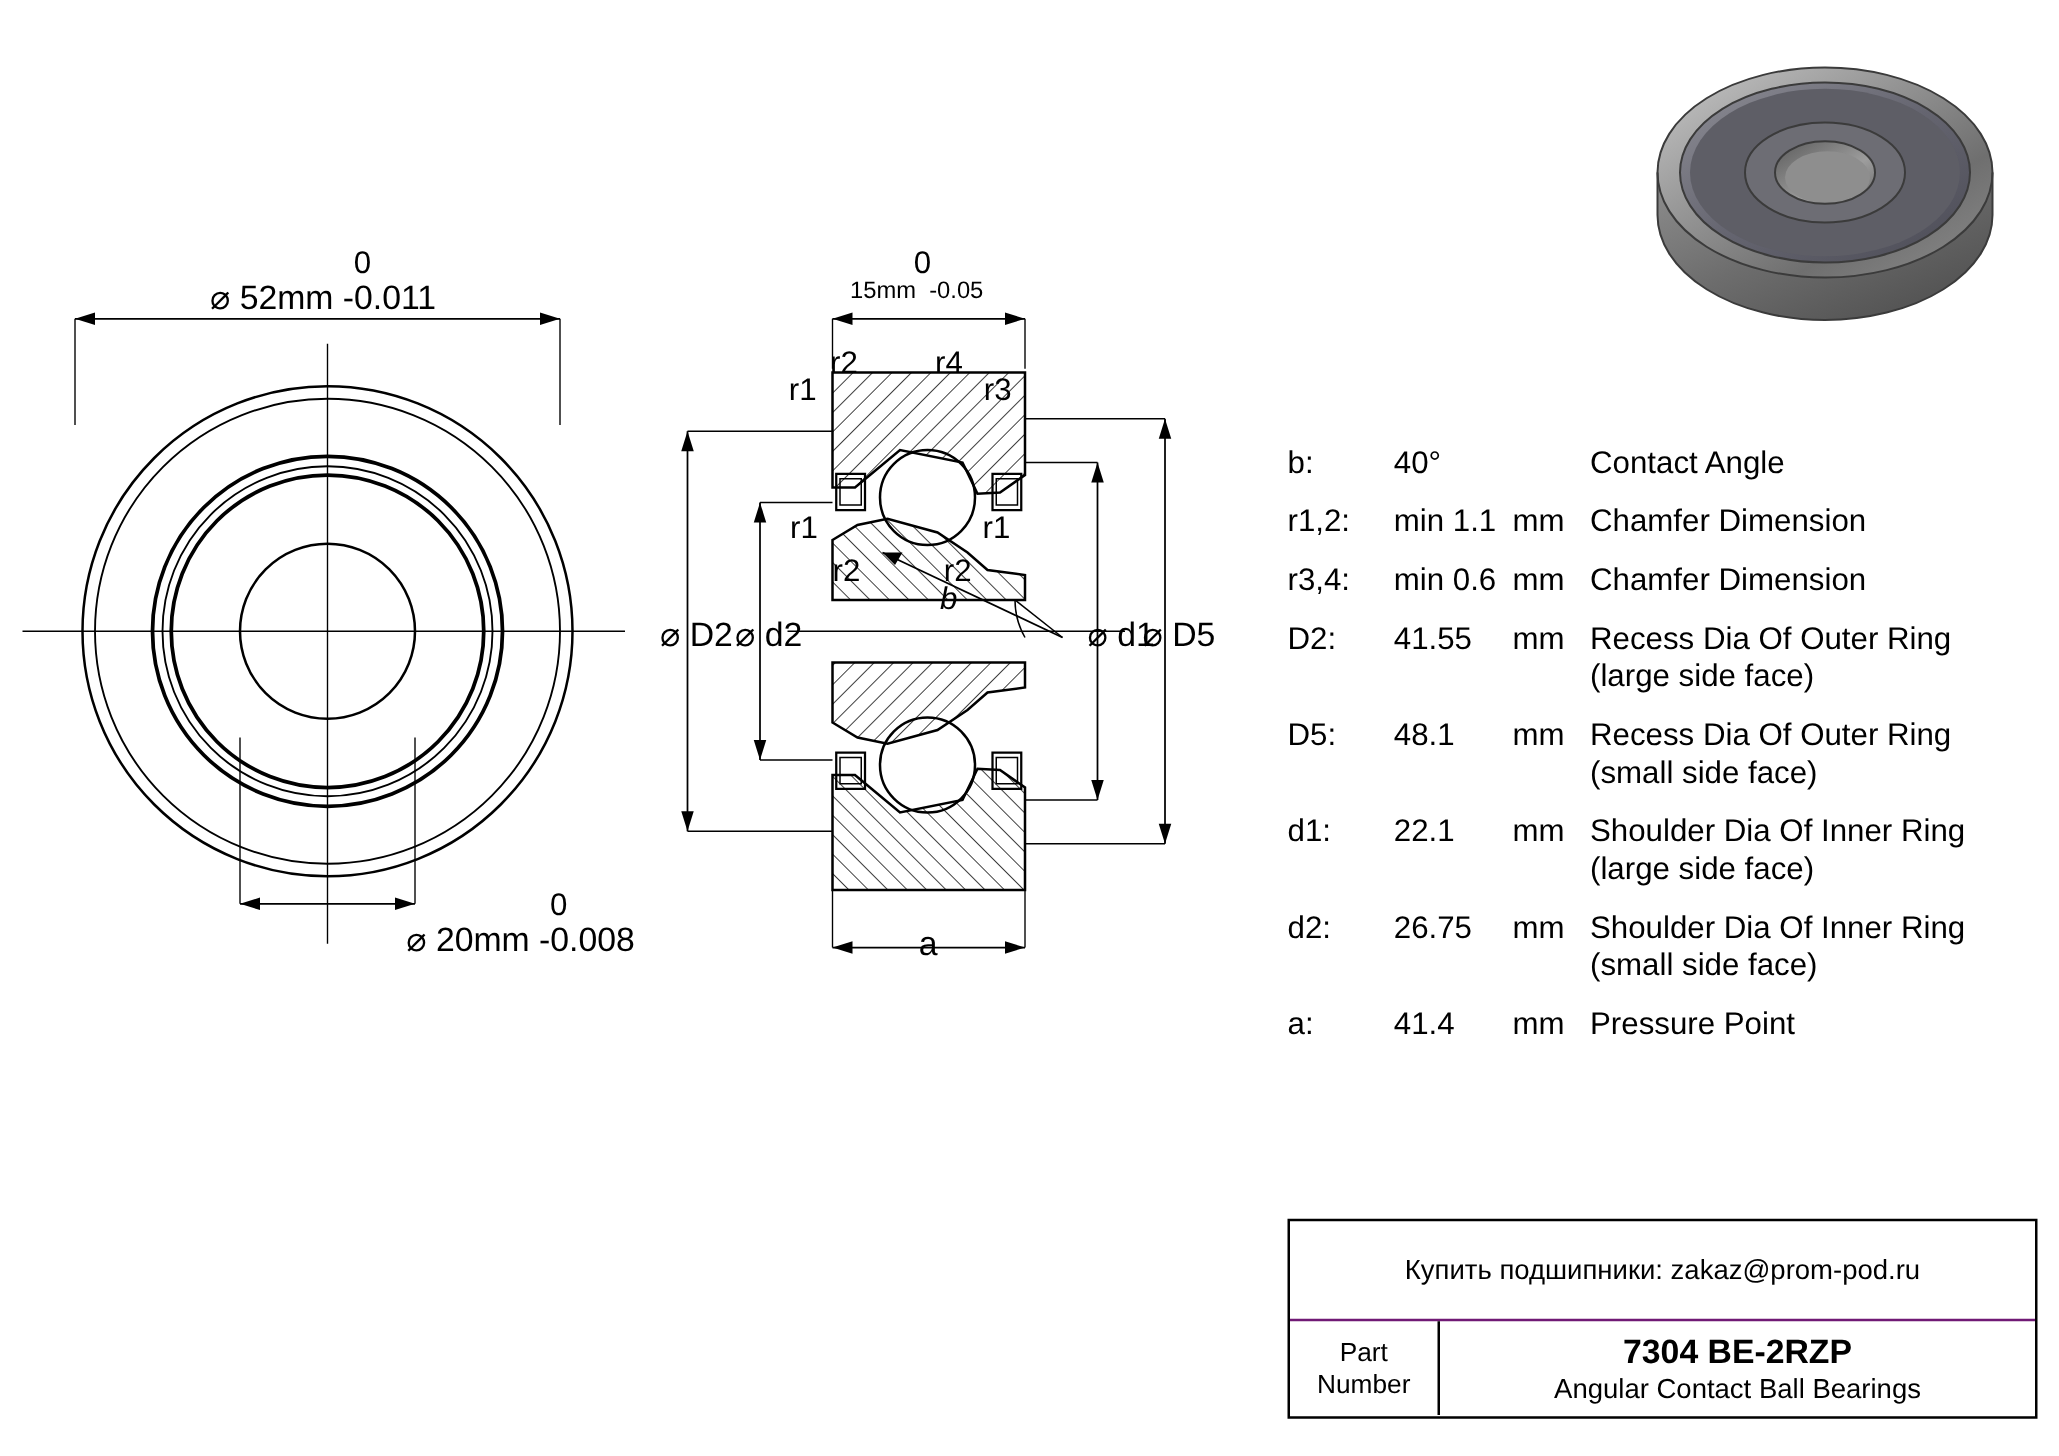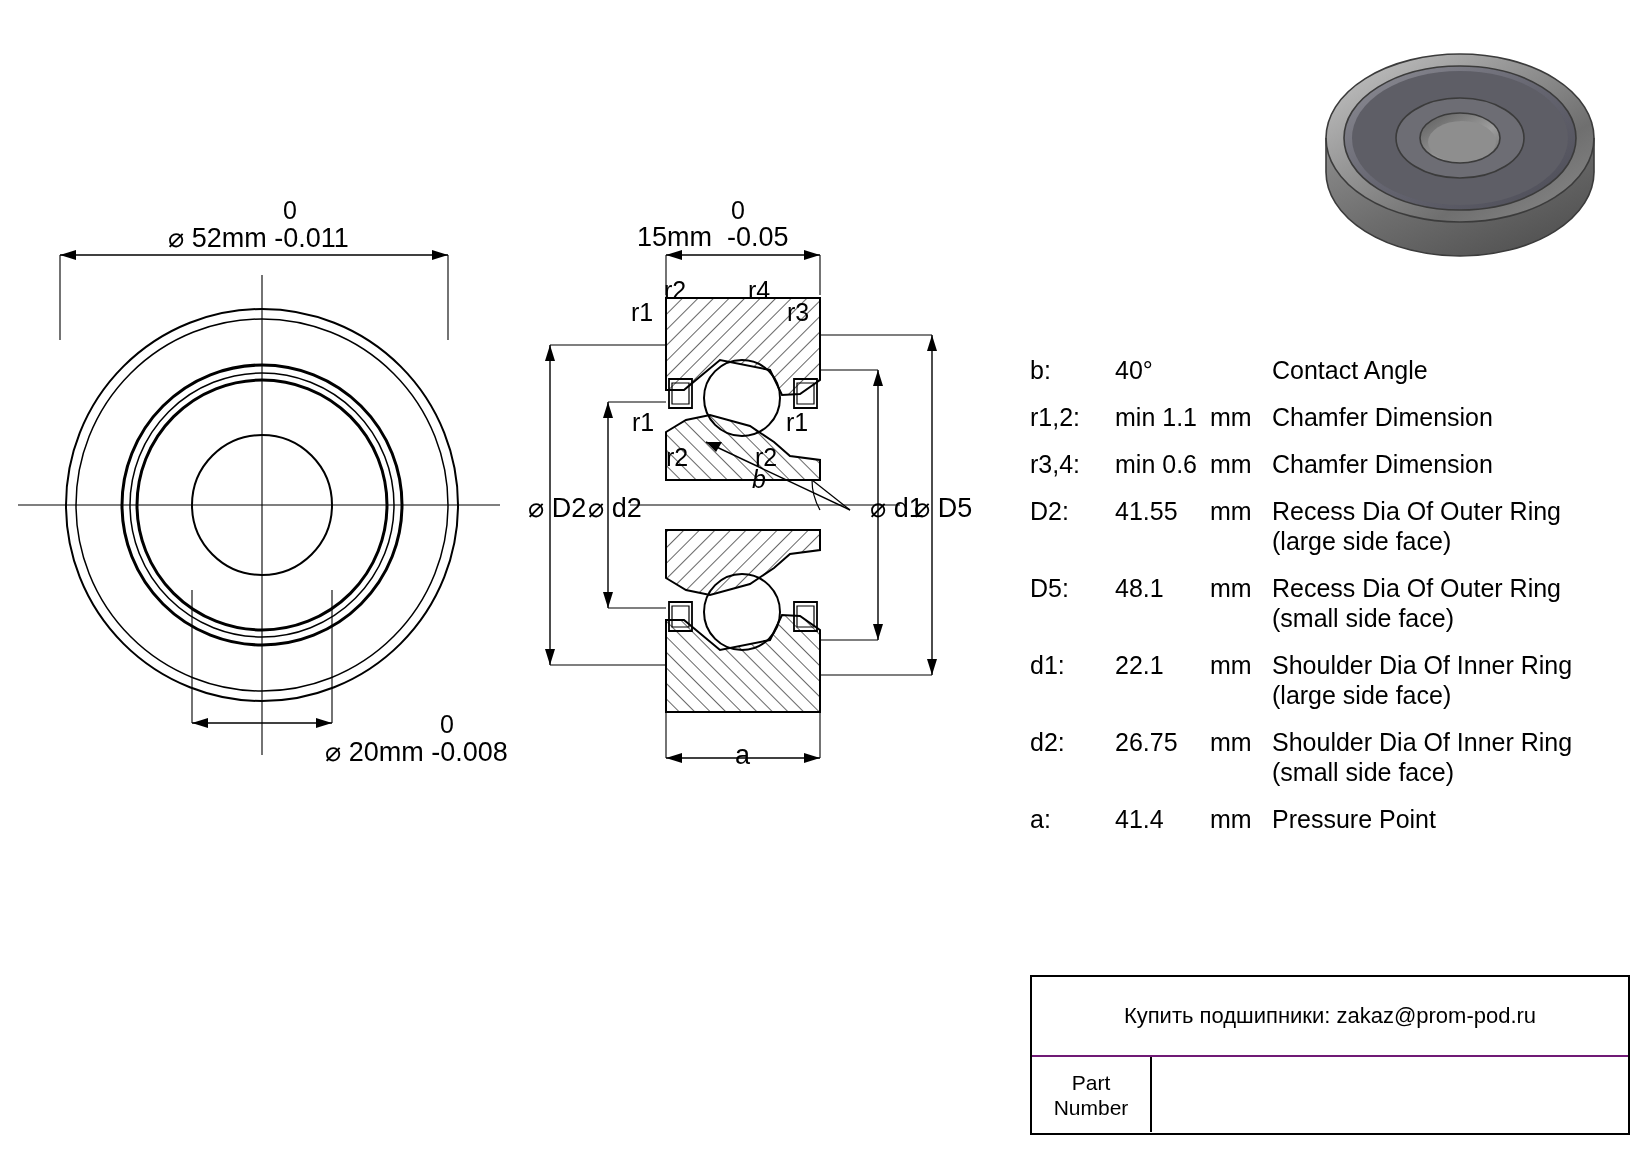--- a/index.html
+++ b/index.html
@@ -142,21 +142,21 @@
     <line x1="146" y1="578" x2="300" y2="578" stroke-width="1.4"></line>
     <path d="M146 578 L162 573 L162 583 Z" fill="#000" stroke="none"></path>
     <path d="M300 578 L284 573 L284 583 Z" fill="#000" stroke="none"></path>
     <line x1="146" y1="532" x2="146" y2="578" stroke-width="1.1"></line>
     <line x1="300" y1="532" x2="300" y2="578" stroke-width="1.1"></line>
   </g>
 </svg>
 </div>
 
 <div class="txt" style="left:731px;top:196px;font-size:25px;">0</div>
-<div class="txt" style="left:637px;top:222px;font-size:27px;">15mm  -0.05</div>
+<div class="txt" style="left:680px;top:222px;font-size:19px;">15mm  -0.05</div>
 
 <div class="txt" style="left:664px;top:276px;font-size:25px;">r2</div>
 <div class="txt" style="left:748px;top:276px;font-size:25px;text-align:center;">r4</div>
 <div class="txt" style="left:631px;top:298px;font-size:25px;">r1</div>
 <div class="txt" style="left:787px;top:298px;font-size:25px;">r3</div>
 <div class="txt" style="left:632px;top:408px;font-size:25px;">r1</div>
 <div class="txt" style="left:786px;top:408px;font-size:25px;">r1</div>
 <div class="txt" style="left:666px;top:443px;font-size:25px;">r2</div>
 <div class="txt" style="left:755px;top:443px;font-size:25px;">r2</div>
 <div class="txt" style="left:752px;top:465px;font-size:25px;font-style:italic;">b</div>
@@ -296,14 +296,18 @@
 
 <div id="title-block">
   <div id="tb-top">
     <span class="tb-email">Купить подшипники: zakaz@prom-pod.ru</span>
   </div>
   <div id="tb-bottom">
     <div id="tb-partcell">
       <span>Part</span>
       <span>Number</span>
     </div>
+    <div id="tb-namecell">
+      <span id="tb-partnum">7304 BE-2RZP</span>
+      <span id="tb-family">Angular Contact Ball Bearings</span>
+    </div>
   </div>
 </div>
 
 </body></html>

